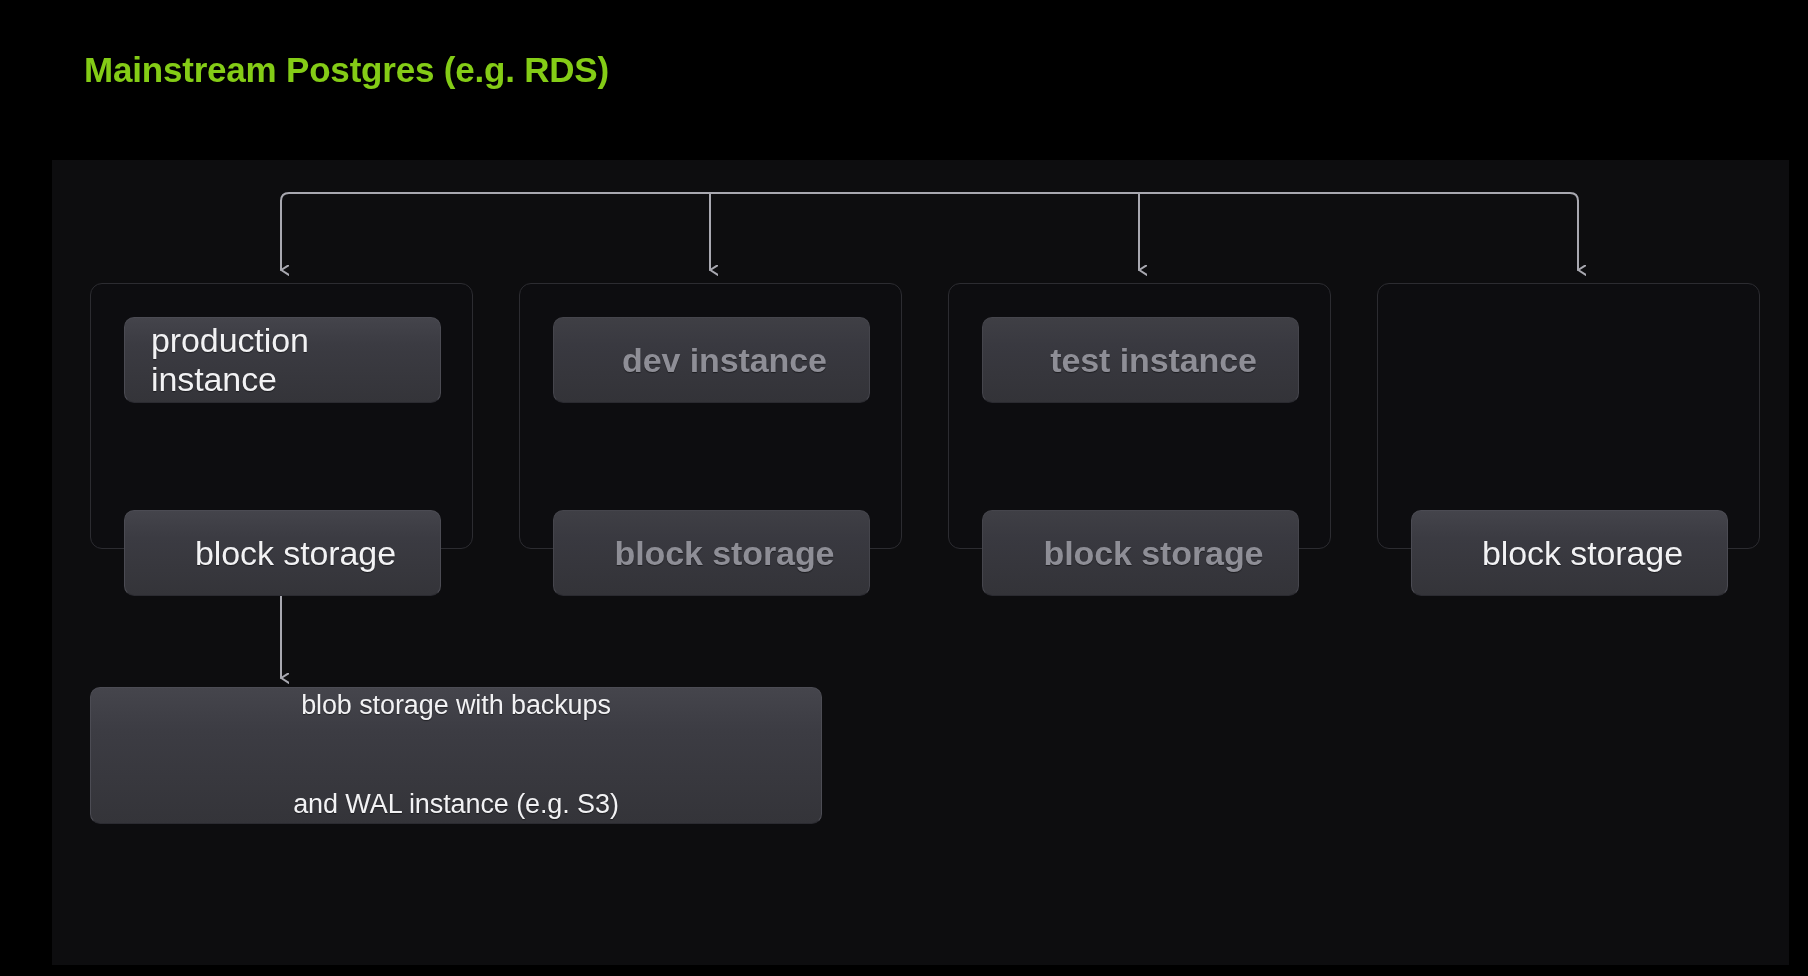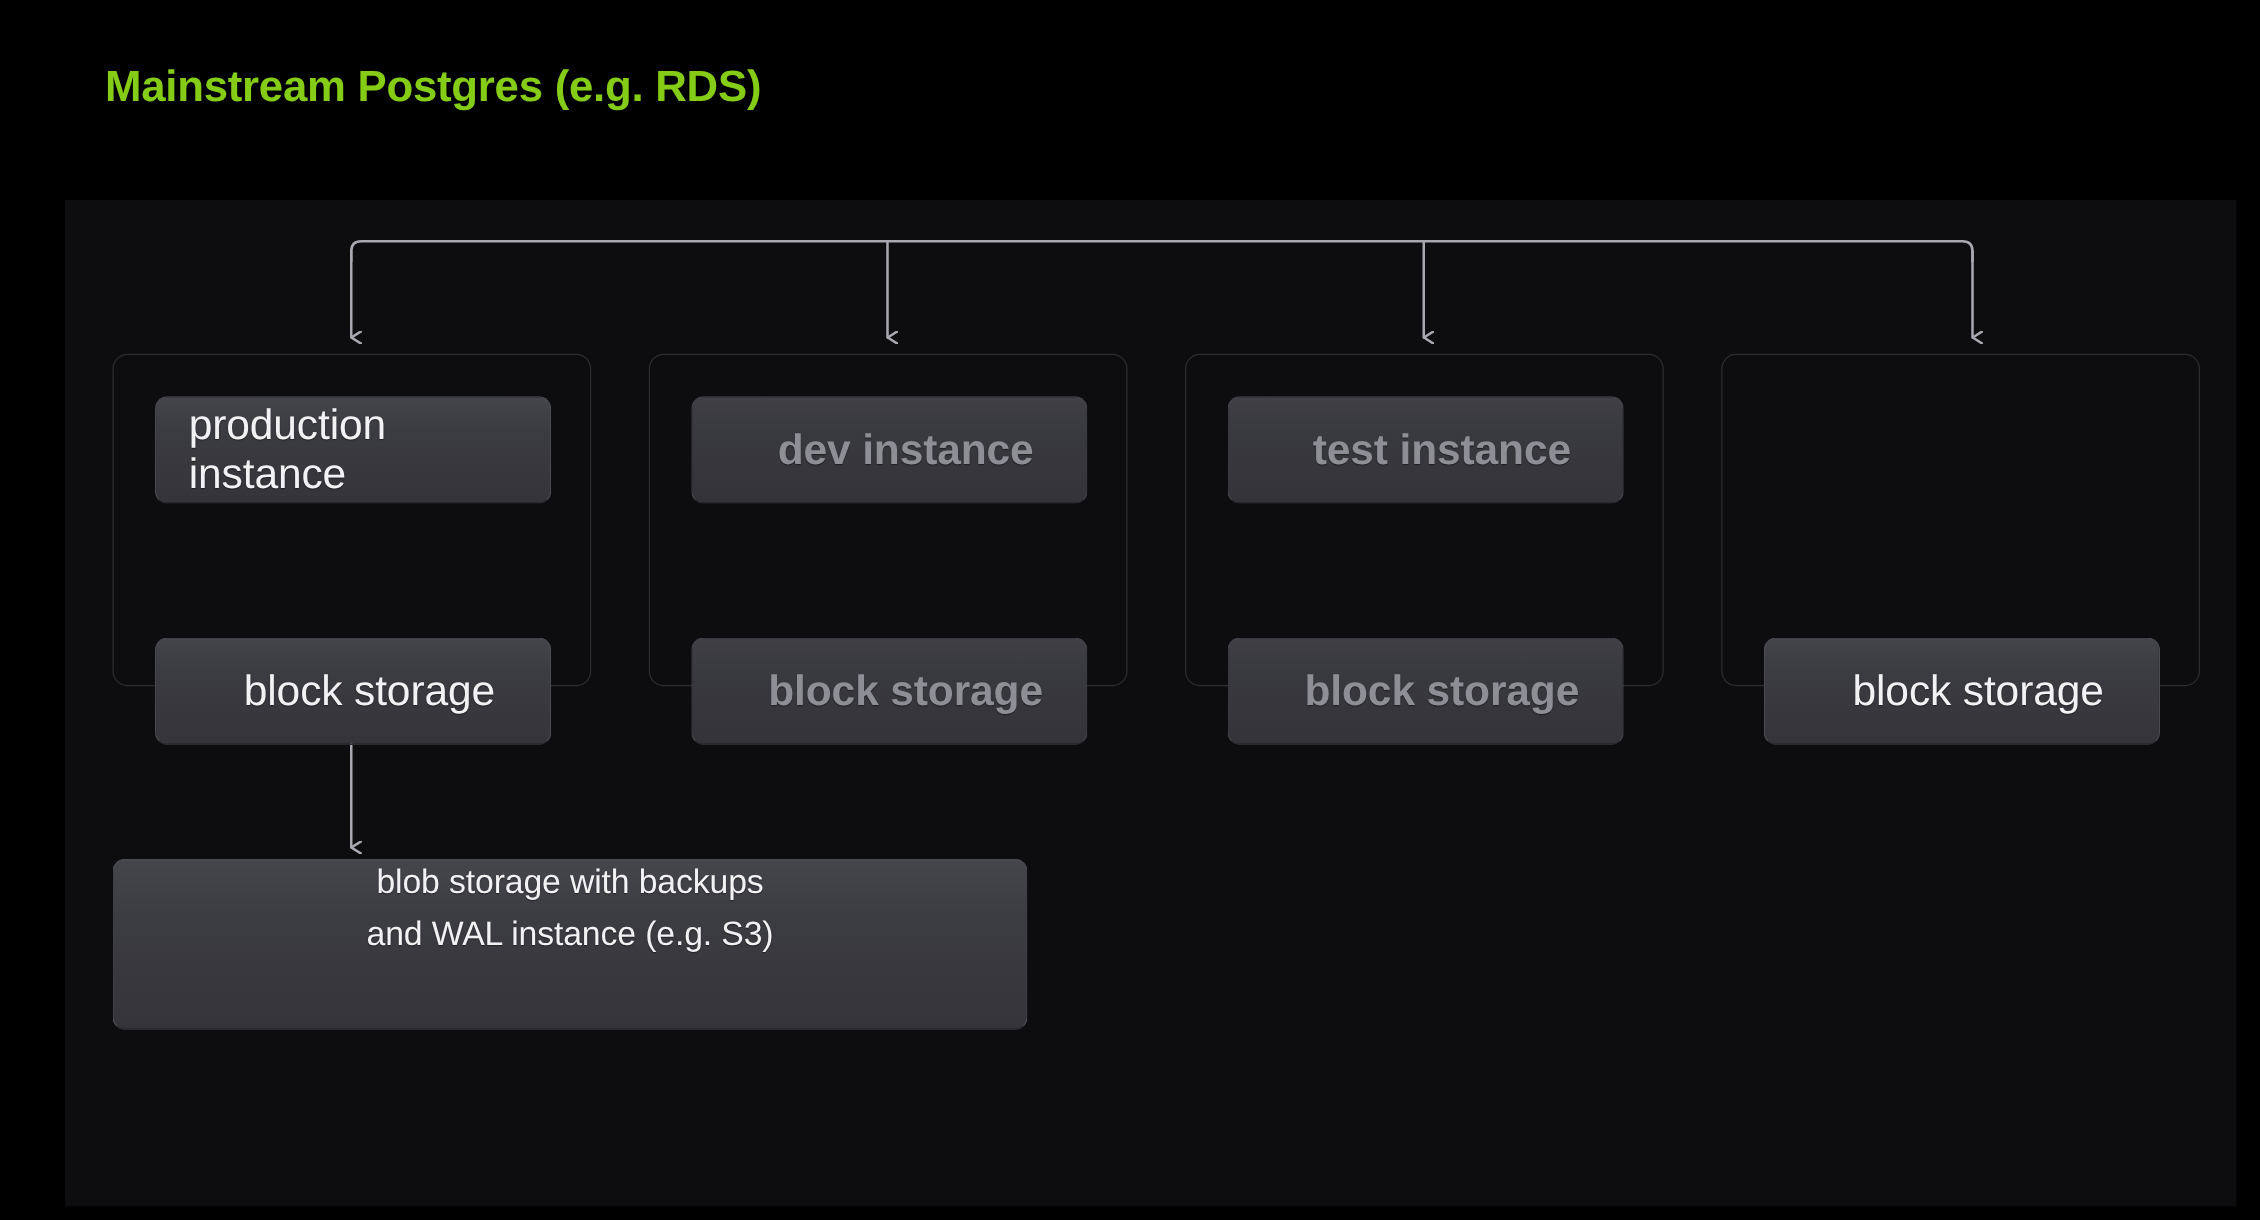--- a/index.html
+++ b/index.html
@@ -111,21 +111,21 @@
     width: 732px;
     height: 137px;
     border-radius: 10px;
     box-sizing: border-box;
     background: linear-gradient(180deg, #45454c 0%, #3c3c43 32%, #343439 100%);
     border: 1px solid #4c4c54;
     border-bottom-color: #2b2b31;
     display: flex;
     flex-direction: column;
     align-items: center;
-    justify-content: flex-start;
+    justify-content: space-between;
     gap: 6px;
     color: #f2f2f4;
     font-size: 27px;
     letter-spacing: -0.1px;
     text-shadow: 0 1px 1px rgba(0,0,0,0.45);
   }
   .blob .line { line-height: 1.32; }
 </style>
 </head>
 <body>

